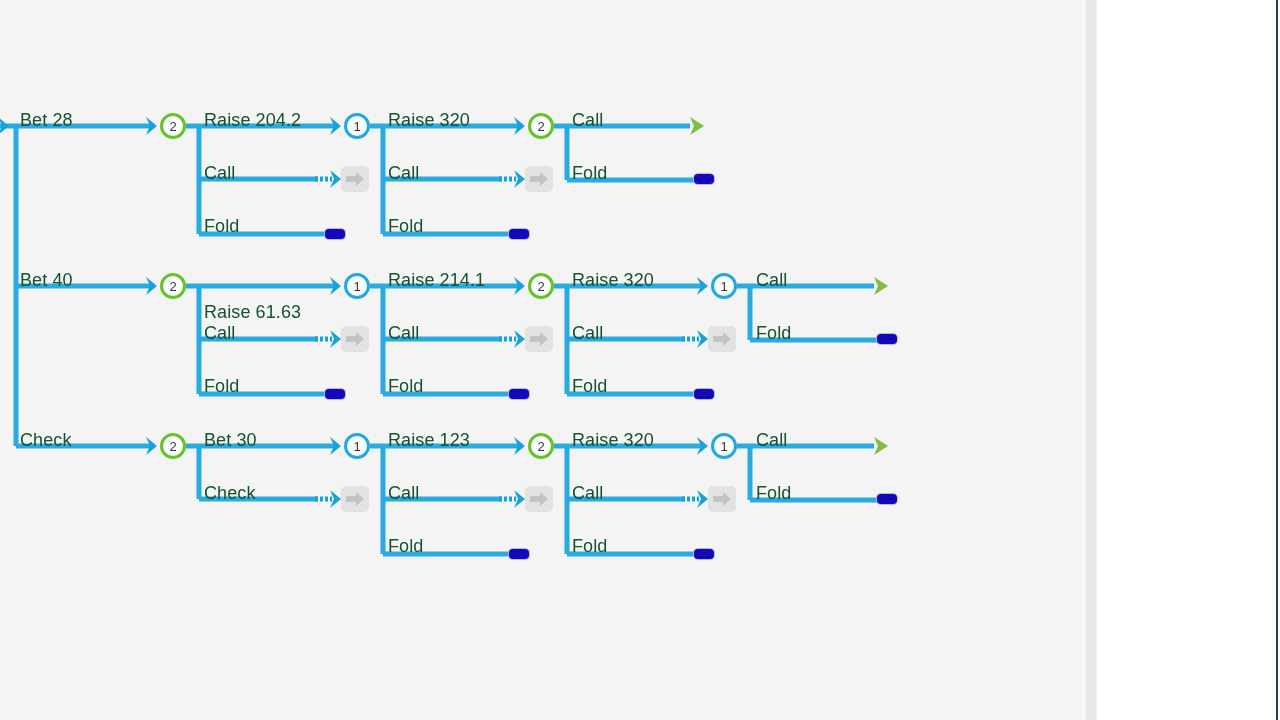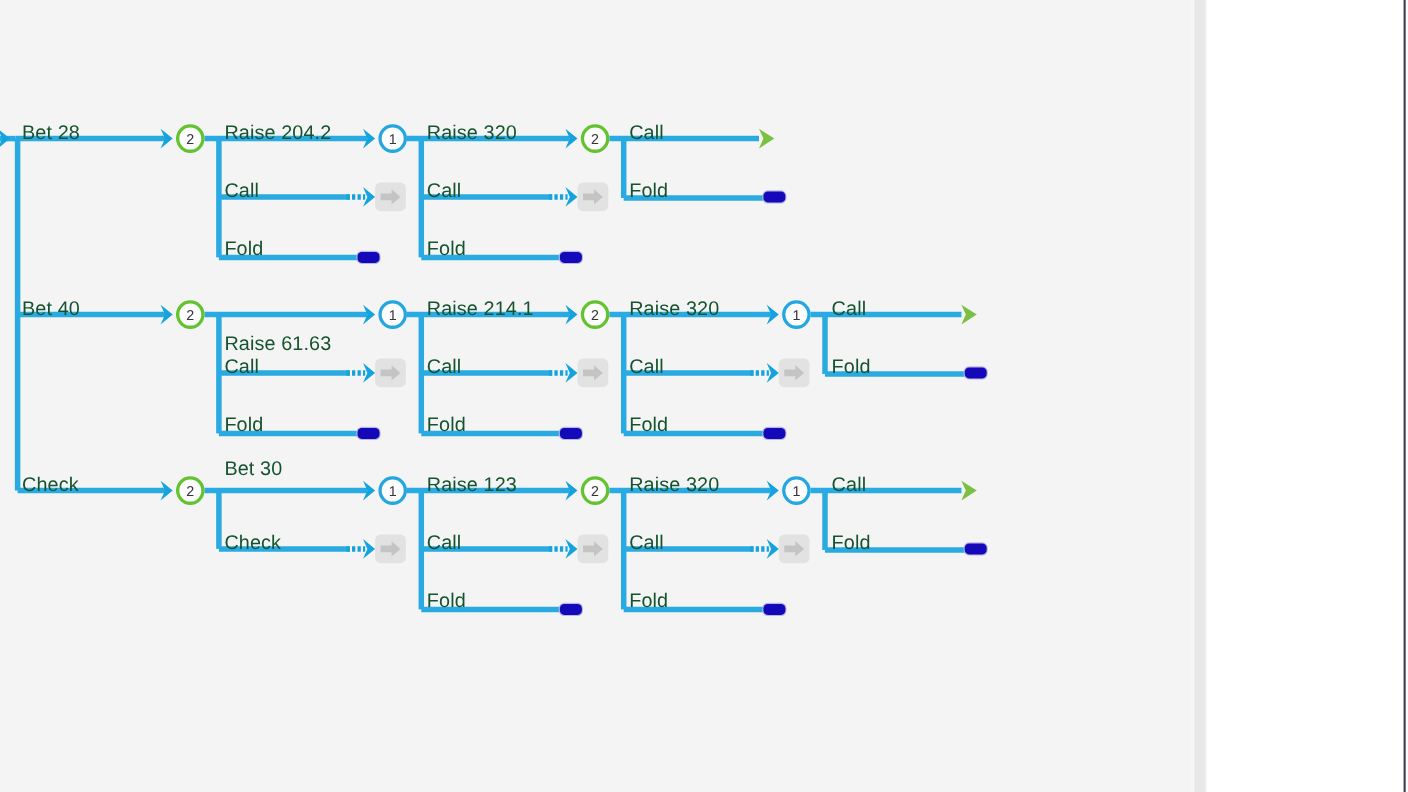--- a/index.html
+++ b/index.html
@@ -259,21 +259,21 @@
     <div class="node-label" style="left:388px;top:270px;">Raise 214.1</div>
     <div class="node-label" style="left:388px;top:323px;">Call</div>
     <div class="node-label" style="left:388px;top:376px;">Fold</div>
     <div class="node-label" style="left:572px;top:270px;">Raise 320</div>
     <div class="node-label" style="left:572px;top:323px;">Call</div>
     <div class="node-label" style="left:572px;top:376px;">Fold</div>
     <div class="node-label" style="left:756px;top:270px;">Call</div>
     <div class="node-label" style="left:756px;top:323px;">Fold</div>
 
     <div class="node-label" style="left:20px;top:430px;">Check</div>
-    <div class="node-label" style="left:204px;top:416px;">Bet 30</div>
+    <div class="node-label" style="left:204px;top:430px;">Bet 30</div>
     <div class="node-label" style="left:204px;top:483px;">Check</div>
     <div class="node-label" style="left:388px;top:430px;">Raise 123</div>
     <div class="node-label" style="left:388px;top:483px;">Call</div>
     <div class="node-label" style="left:388px;top:536px;">Fold</div>
     <div class="node-label" style="left:572px;top:430px;">Raise 320</div>
     <div class="node-label" style="left:572px;top:483px;">Call</div>
     <div class="node-label" style="left:572px;top:536px;">Fold</div>
     <div class="node-label" style="left:756px;top:430px;">Call</div>
     <div class="node-label" style="left:756px;top:483px;">Fold</div>
   </div>

